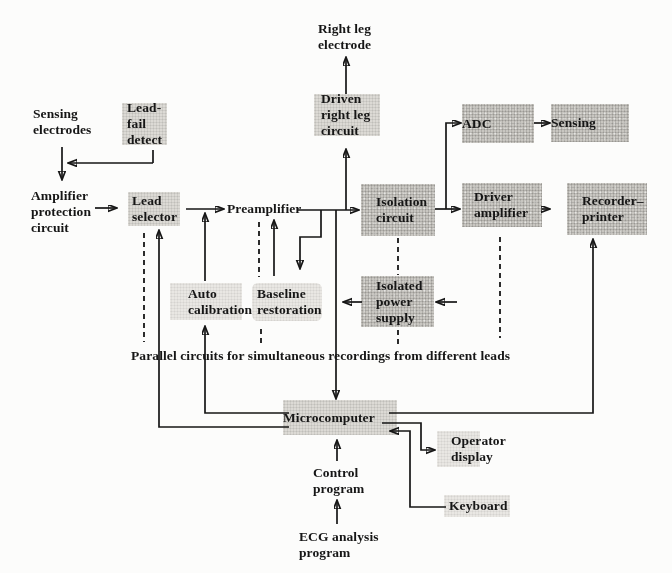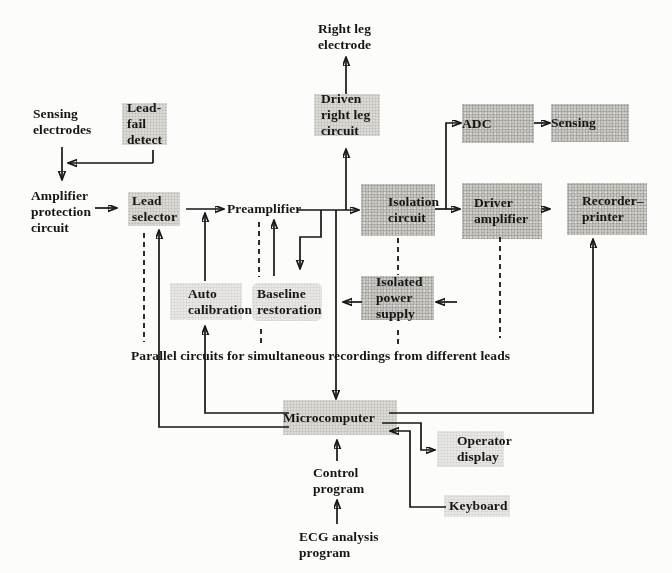--- a/index.html
+++ b/index.html
@@ -90,47 +90,47 @@
     <span class="lbl">Auto
 calibration</span>
   </div>
   <div class="box box-faint" style="left:252px;top:283px;width:70px;height:38px;padding-left:5px;border-radius:6px;">
     <span class="lbl">Baseline
 restoration</span>
   </div>
   <div class="box box-light center-text" style="left:283px;top:400px;width:114px;height:35px;">
     <span class="lbl">Microcomputer</span>
   </div>
-  <div class="box box-faint" style="left:437px;top:431px;width:67px;height:36px;padding-left:20px;">
+  <div class="box box-faint" style="left:437px;top:431px;width:43px;height:36px;padding-left:14px;">
     <span class="lbl">Operator
 display</span>
   </div>
   <div class="box box-faint" style="left:444px;top:495px;width:66px;height:22px;padding-left:5px;">
     <span class="lbl">Keyboard</span>
   </div>
 
-  <div class="box box-strong" style="left:361px;top:184px;width:74px;height:52px;padding-left:27px;">
+  <div class="box box-strong" style="left:361px;top:184px;width:74px;height:52px;padding-left:15px;">
     <span class="lbl">Isolation
 circuit</span>
   </div>
   <div class="box box-strong center-text" style="left:462px;top:104px;width:72px;height:39px;">
     <span class="lbl">ADC</span>
   </div>
   <div class="box box-strong center-text" style="left:551px;top:104px;width:78px;height:38px;">
     <span class="lbl">Sensing</span>
   </div>
-  <div class="box box-strong" style="left:462px;top:183px;width:80px;height:56px;padding-left:12px;">
+  <div class="box box-strong" style="left:462px;top:183px;width:80px;height:44px;padding-left:12px;">
     <span class="lbl">Driver
 amplifier</span>
   </div>
   <div class="box box-strong" style="left:551px;top:183px;width:80px;height:52px;padding-left:15px;margin-left:16px;">
     <span class="lbl">Recorder–
 printer</span>
   </div>
-  <div class="box box-strong" style="left:361px;top:276px;width:73px;height:44px;padding-left:15px;">
+  <div class="box box-strong" style="left:361px;top:276px;width:73px;height:51px;padding-left:15px;">
     <span class="lbl">Isolated
 power
 supply</span>
   </div>
 
   <svg id="wires" viewBox="0 0 672 573">
     <defs>
       <marker id="ah" markerWidth="10" markerHeight="9" refX="8.2" refY="3.5" orient="auto" markerUnits="userSpaceOnUse">
         <path d="M0,0 L9,3.5 L0,7 Z" fill="#161616"></path>
       </marker>

